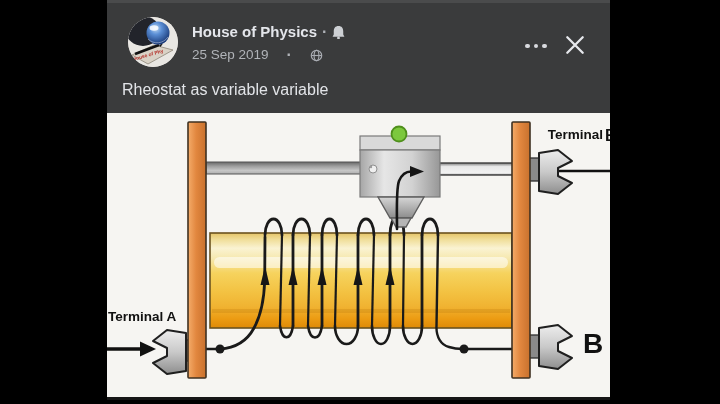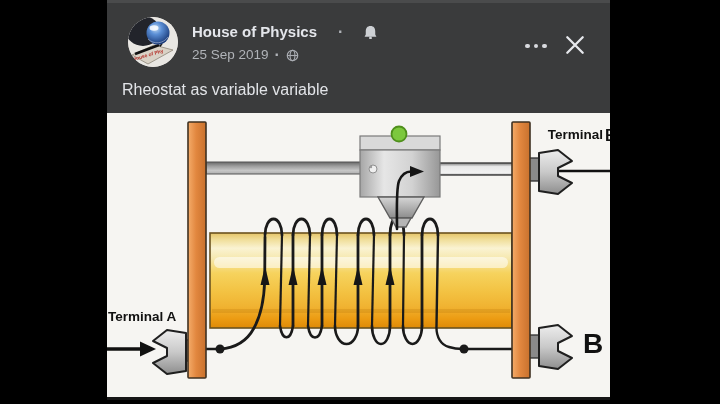--- a/index.html
+++ b/index.html
@@ -5,24 +5,24 @@
   html,body{margin:0;padding:0;background:#000;}
   .stage{position:relative;width:720px;height:404px;background:#000;overflow:hidden;
          font-family:"Liberation Sans",sans-serif;}
   .content{position:absolute;left:107px;top:0;width:503px;height:397px;}
   
   .post-header{position:absolute;left:0;top:0;width:503px;height:113px;background:#3A3B3C;}
   .top-strip{position:absolute;left:0;top:0;width:503px;height:3px;background:#4A4B4C;}
   .avatar{position:absolute;left:21px;top:17px;width:50px;height:50px;border-radius:50%;
           overflow:hidden;background:#E9E7E3;}
   .meta{position:absolute;left:85px;top:22px;line-height:1.25;}
-  .name-row{display:flex;align-items:center;gap:21px;}
+  .name-row{display:flex;align-items:center;gap:5px;}
   .author{font-size:15px;font-weight:bold;color:#E4E6EB;}
   .hdot{color:#B0B3B8;font-weight:bold;}
-  .date-row{display:flex;align-items:center;gap:6px;margin-top:3px;}
+  .date-row{display:flex;align-items:center;gap:18px;margin-top:3px;}
   .date{font-size:13.5px;color:#B0B3B8;}
   .more-btn{position:absolute;left:412px;top:38px;width:34px;height:16px;display:flex;
             gap:4px;align-items:center;justify-content:center;cursor:pointer;}
   .more-btn i{width:4.5px;height:4.5px;border-radius:50%;background:#D8DADF;display:block;}
   .close-btn{position:absolute;left:457px;top:34px;width:22px;height:22px;cursor:pointer;}
   .post-title{position:absolute;left:15px;top:81px;font-size:16px;color:#E2E4E8;}
   
   .diagram{position:absolute;left:0;top:113px;width:503px;height:284px;background:#F6F5F2;
            border-bottom:3px solid #161616;}
   .diagram svg{display:block;}

